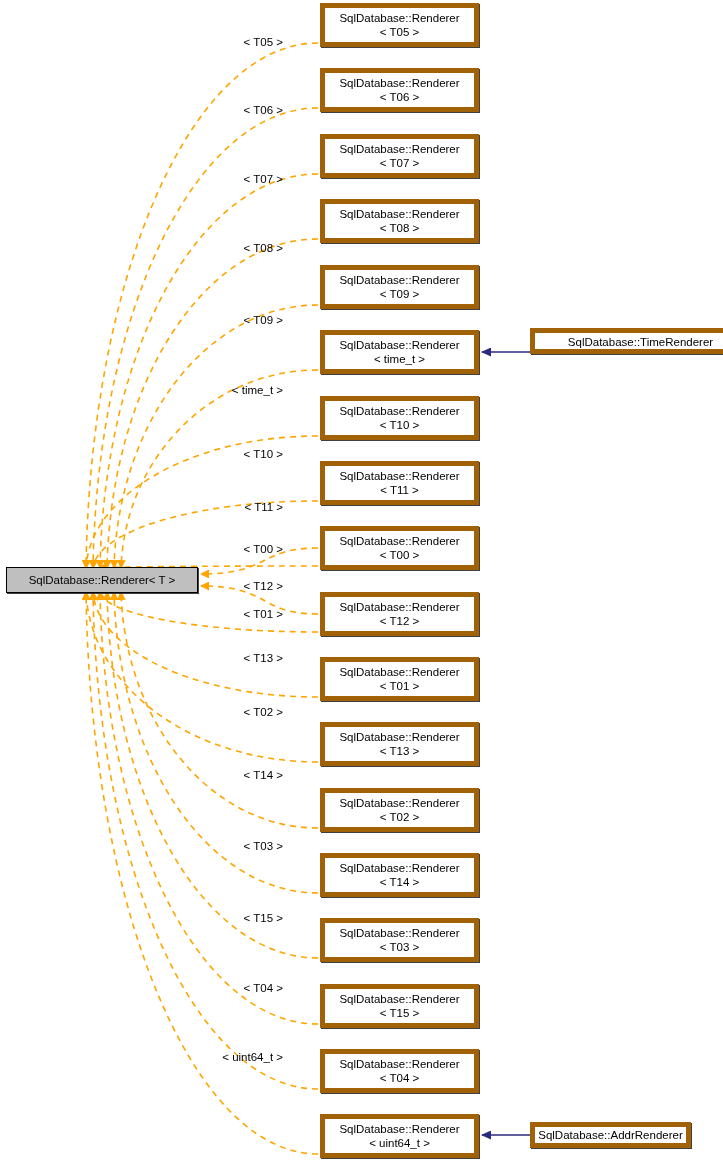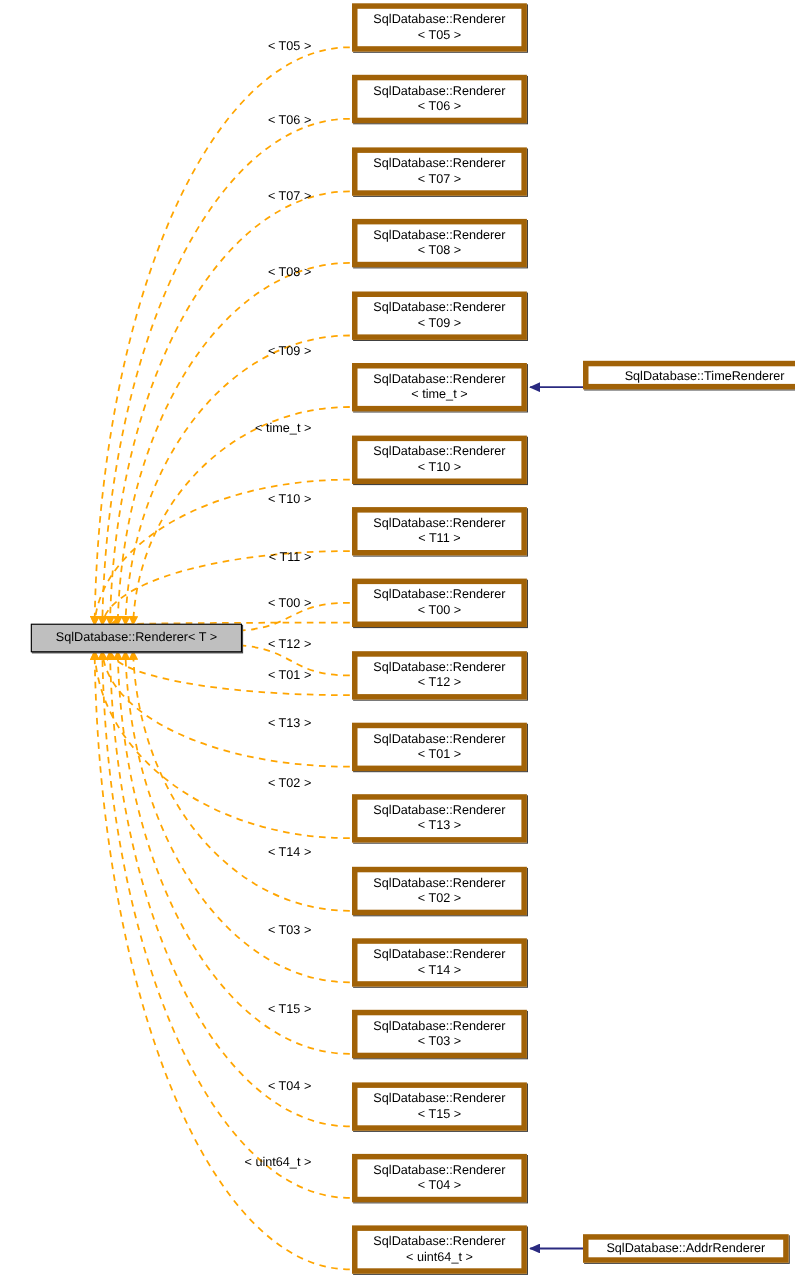--- a/index.html
+++ b/index.html
@@ -8,21 +8,21 @@
   #graph{position:relative;width:723px;height:1161px;background:#ffffff;overflow:hidden;}
   svg.edges{position:absolute;left:0;top:0;width:723px;height:1161px;pointer-events:none;}
 
   .node{position:absolute;box-sizing:border-box;background:#ffffff;
         border:5px solid #a16207;
         box-shadow:1px 1px 0 0 #404040;
         display:flex;flex-direction:column;align-items:center;justify-content:center;
         font-size:11.5px;color:#000000;line-height:14px;text-align:center;white-space:nowrap;}
   .node .l1,.node .l2{display:block;}
 
-  .node.root{background:#bfbfbf;border:1px solid #000000;margin-left:22px;}
+  .node.root{background:#bfbfbf;border:1px solid #000000;}
 
   .edge-label{position:absolute;font-size:11.5px;color:#000000;
               white-space:nowrap;text-align:right;line-height:13px;}
 </style>
 </head>
 <body>
 
 <div id="graph">
 
   <svg class="edges" viewBox="0 0 723 1161" xmlns="http://www.w3.org/2000/svg">
@@ -134,21 +134,21 @@
         <span class="l1">SqlDatabase::Renderer</span>
         <span class="l2">&lt; T04 &gt;</span>
       </div>
       <div class="node" style="left: 320px; top: 1114px; width: 159px; height: 44px;">
         <span class="l1">SqlDatabase::Renderer</span>
         <span class="l2">&lt; uint64_t &gt;</span>
       </div>
       <div class="node" style="left: 530px; top: 328px; width: 221px; height: 26px; justify-content: flex-end;">
         <span class="l1">SqlDatabase::TimeRenderer</span>
       </div>
-      <div class="node" style="left: 530px; top: 1122px; width: 187px; height: 26px;">
+      <div class="node" style="left: 530px; top: 1122px; width: 161px; height: 26px;">
         <span class="l1">SqlDatabase::AddrRenderer</span>
       </div>
     </div>
   <div id="labels-layer">
       <div class="edge-label" style="left: 0px; top: 36px; width: 283px;">&lt; T05 &gt;</div>
       <div class="edge-label" style="left: 0px; top: 104px; width: 283px;">&lt; T06 &gt;</div>
       <div class="edge-label" style="left: 0px; top: 173px; width: 283px;">&lt; T07 &gt;</div>
       <div class="edge-label" style="left: 0px; top: 242px; width: 283px;">&lt; T08 &gt;</div>
       <div class="edge-label" style="left: 0px; top: 314px; width: 283px;">&lt; T09 &gt;</div>
       <div class="edge-label" style="left: 0px; top: 384px; width: 283px;">&lt; time_t &gt;</div>

